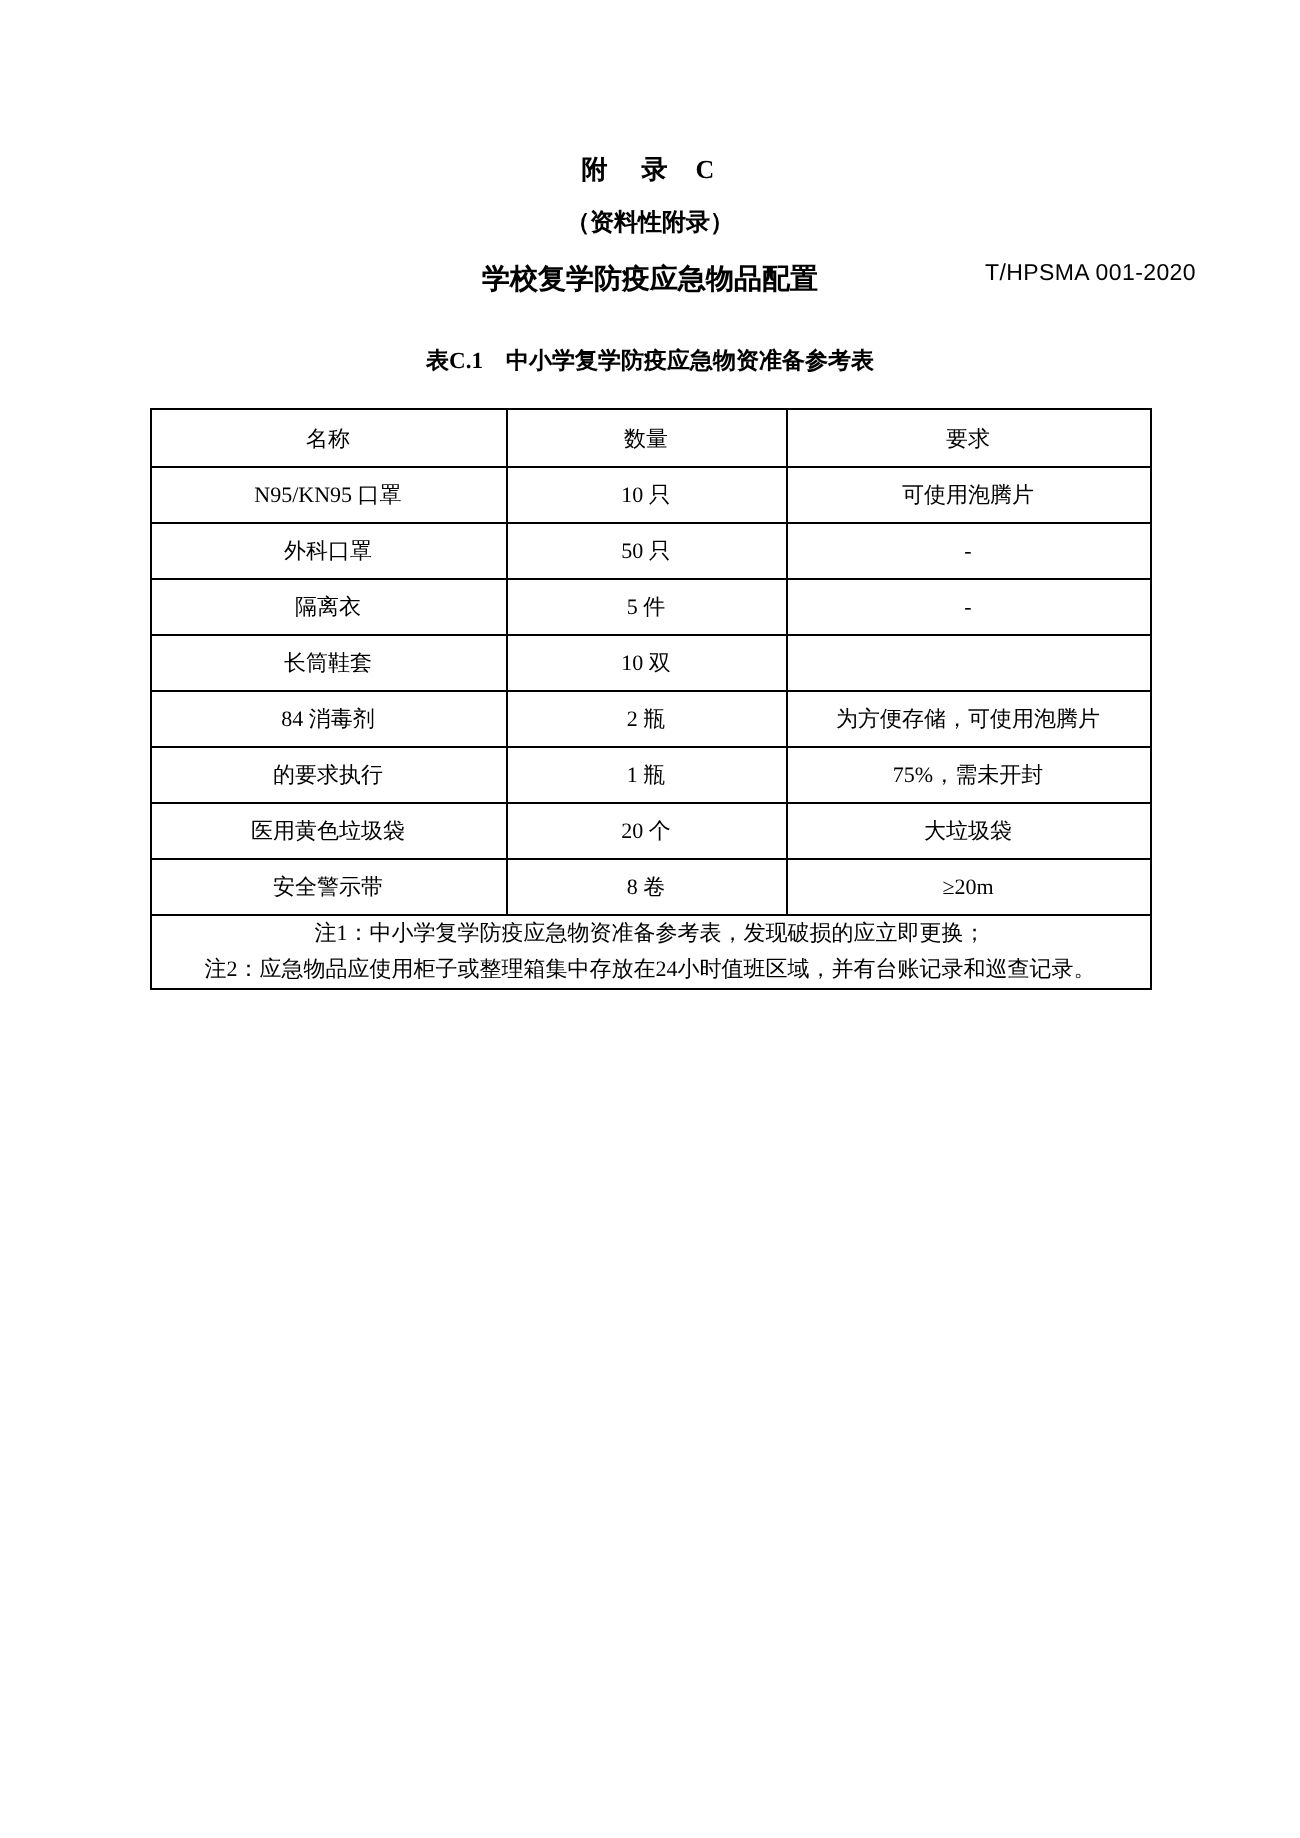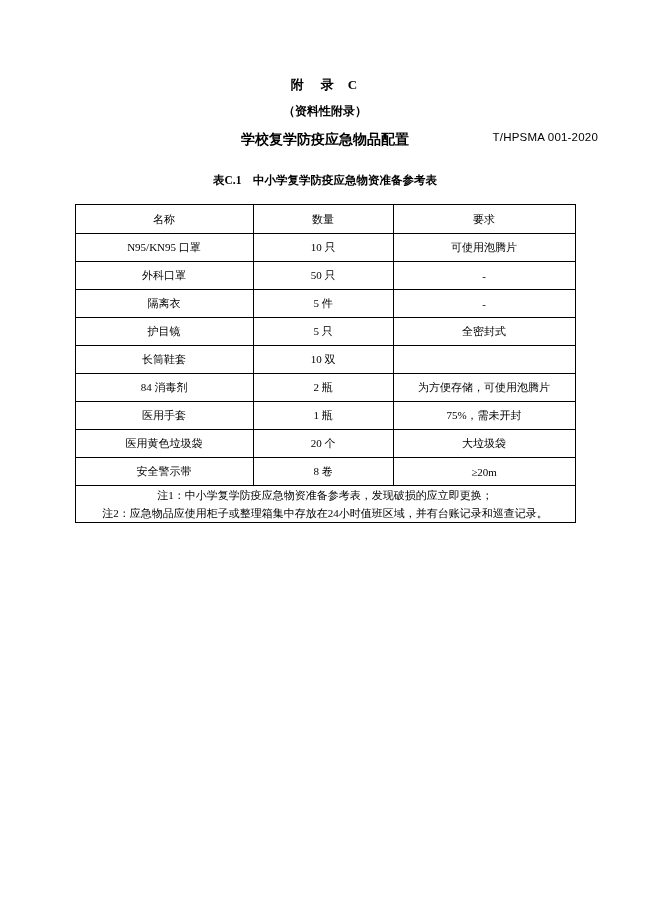--- a/index.html
+++ b/index.html
@@ -135,36 +135,31 @@
           <td>外科口罩</td>
           <td>50 只</td>
           <td>-</td>
         </tr>
         <tr>
           <td>隔离衣</td>
           <td>5 件</td>
           <td>-</td>
         </tr>
         <tr>
-          <td>护目镜</td>
-          <td>5 只</td>
-          <td>全密封式</td>
-        </tr>
-        <tr>
           <td>长筒鞋套</td>
           <td>10 双</td>
           <td></td>
         </tr>
         <tr>
           <td>84 消毒剂</td>
           <td>2 瓶</td>
           <td>为方便存储，可使用泡腾片</td>
         </tr>
         <tr>
-          <td>医用手套</td>
+          <td>的要求执行</td>
           <td>1 瓶</td>
           <td>75%，需未开封</td>
         </tr>
         <tr>
           <td>医用黄色垃圾袋</td>
           <td>20 个</td>
           <td>大垃圾袋</td>
         </tr>
         <tr>
           <td>安全警示带</td>

